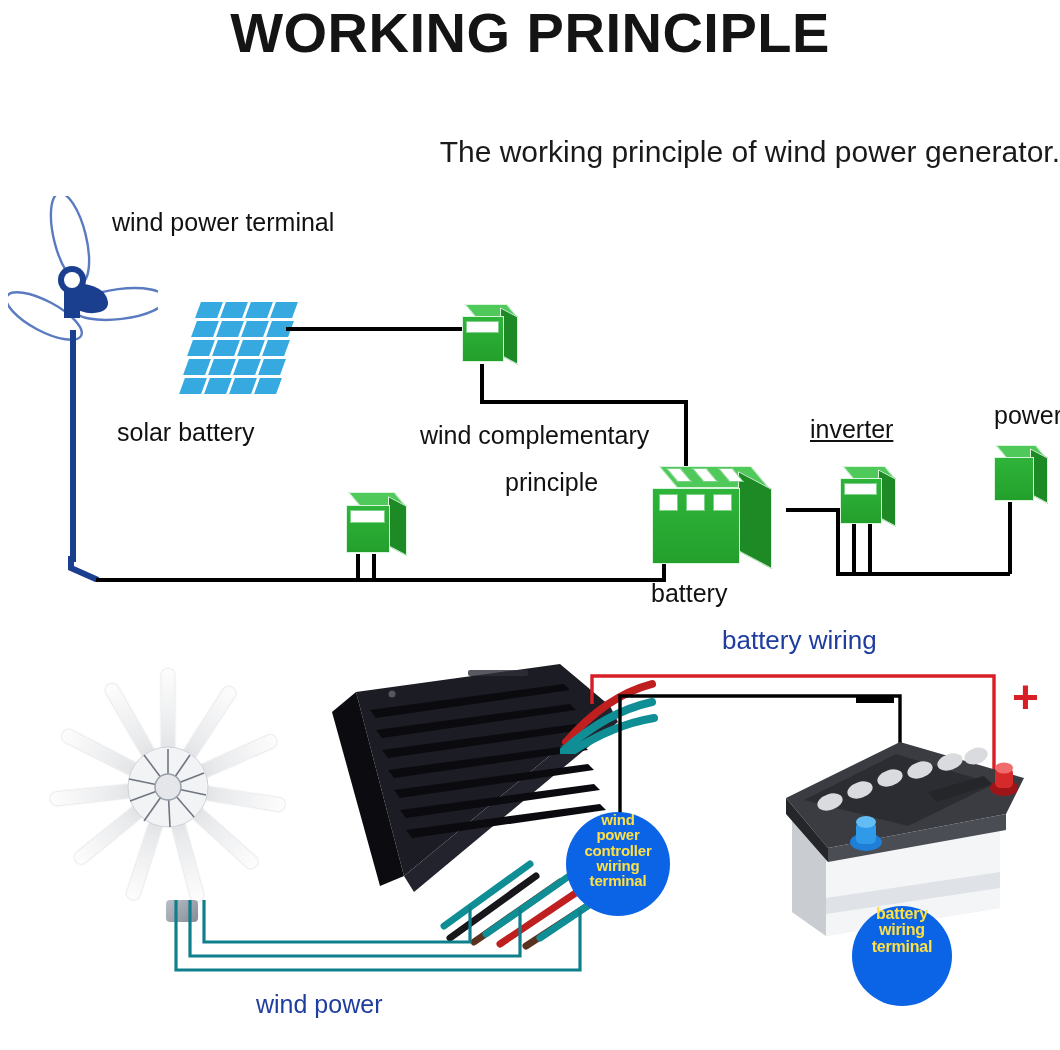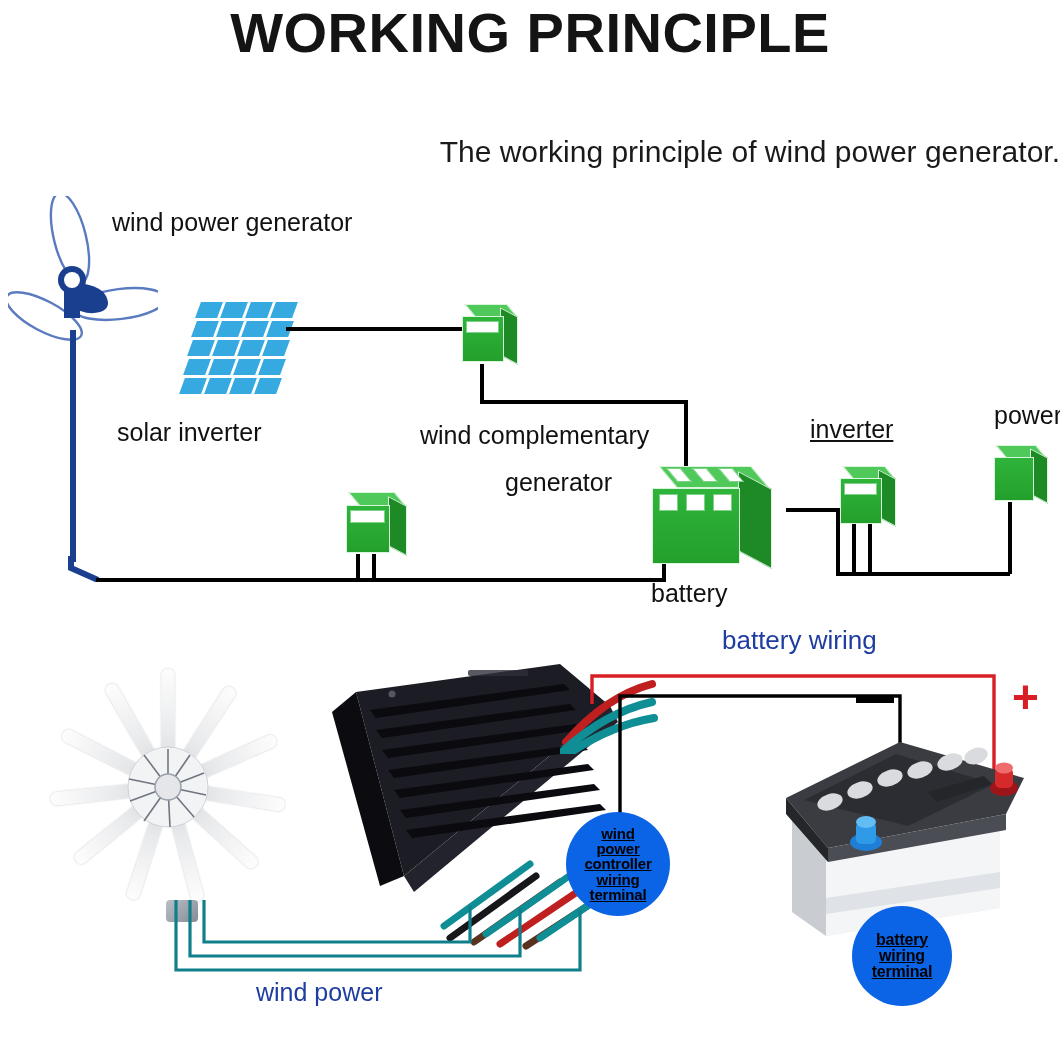--- a/index.html
+++ b/index.html
@@ -32,23 +32,23 @@
   .gside{position:absolute;background:#1d8a26;border:1.5px solid #d9f5dc;box-sizing:border-box;}
   .gwin{position:absolute;background:#fff;border:1px solid #7fd18a;box-sizing:border-box;}
   
   #photoband{left:0;top:612px;width:1060px;height:438px;}
   
   .blade{position:absolute;left:50%;top:50%;width:13px;height:118px;
          background:linear-gradient(180deg,#fdfdfd,#e9eaec 55%,#cfd2d6);
          border-radius:6px 6px 3px 3px;
          transform-origin:50% 100%;box-shadow:0 0 2px rgba(120,125,135,.55);}
   
-  .callout{position:absolute;border-radius:50%;background:#0b63e5;color:#000000;
-           display:flex;align-items:center;justify-content:center;text-align:center;
-           font-weight:700;line-height:1.02;letter-spacing:-.2px;text-decoration:underline;}
+  .callout{position:absolute;border-radius:50%;background:#0b63e5;color:#fde047;
+           display:flex;justify-content:center;text-align:center;
+           font-weight:700;line-height:1.02;letter-spacing:-.2px;}
   .bluetxt{color:#1f3da0;font-size:25px;white-space:nowrap;line-height:29px;text-align:center;}
   .sign{position:absolute;font-weight:700;}
 </style>
 </head>
 <body>
 
 <div id="title" class="abs">WORKING PRINCIPLE</div>
 <div id="subtitle" class="abs">The working principle of wind power generator.</div>
 
 <div id="turbine" class="abs">
@@ -63,21 +63,21 @@
   </svg>
 </div>
 
 <div class="abs mast" style="left:70px;top:330px;width:6px;height:232px;"></div>
 <div class="abs" style="left:68px;top:556px;width:34px;height:26px;">
   <svg width="34" height="26" viewBox="0 0 34 26">
       <path d="M3 0 L3 12 L30 24" stroke="#1b3f8f" stroke-width="6" fill="none"></path>
     </svg>
 </div>
 
-<div class="abs dlabel" style="left:112px;top:207px;">wind power generator</div>
+<div class="abs dlabel" style="left:112px;top:207px;">wind power terminal</div>
 
 <div id="solar" class="abs">
   <div class="cellrow" style="margin-left:16px;">
       <i class="cell"></i>
       <i class="cell"></i>
       <i class="cell"></i>
       <i class="cell"></i>
     </div>
   <div class="cellrow" style="margin-left:12px;">
       <i class="cell"></i>
@@ -97,37 +97,37 @@
       <i class="cell"></i>
       <i class="cell"></i>
     </div>
   <div class="cellrow" style="margin-left:0px;">
       <i class="cell"></i>
       <i class="cell"></i>
       <i class="cell"></i>
       <i class="cell"></i>
     </div>
 </div>
-<div class="abs dlabel" style="left:117px;top:417px;">solar inverter</div>
+<div class="abs dlabel" style="left:117px;top:417px;">solar battery</div>
 
 <div class="abs wire wireH" style="left:286px;top:327px;width:180px;"></div>
 
 <div class="gbox" style="left:460px;top:304px;width:64px;height:62px;">
   <div class="gtop" style="left:10px;top:0;width:42px;height:13px;transform:skewX(40deg);"></div>
   <div class="gside" style="left:40px;top:8px;width:18px;height:48px;transform:skewY(28deg);"></div>
   <div class="gface" style="left:2px;top:12px;width:42px;height:46px;"></div>
   <div class="gwin" style="left:6px;top:17px;width:33px;height:12px;"></div>
 </div>
 
 <div class="abs wire wireV" style="left:480px;top:364px;height:40px;"></div>
 <div class="abs wire wireH" style="left:480px;top:400px;width:208px;"></div>
 <div class="abs wire wireV" style="left:684px;top:400px;height:86px;"></div>
 
 <div class="abs dlabel" style="left:420px;top:420px;">wind complementary</div>
-<div class="abs dlabel" style="left:505px;top:467px;">generator</div>
+<div class="abs dlabel" style="left:505px;top:467px;">principle</div>
 
 <div class="gbox" style="left:344px;top:492px;width:70px;height:66px;">
   <div class="gtop" style="left:10px;top:0;width:46px;height:14px;transform:skewX(40deg);"></div>
   <div class="gside" style="left:44px;top:9px;width:19px;height:50px;transform:skewY(28deg);"></div>
   <div class="gface" style="left:2px;top:13px;width:44px;height:48px;"></div>
   <div class="gwin" style="left:6px;top:18px;width:35px;height:13px;"></div>
 </div>
 
 <div class="abs wire wireV" style="left:356px;top:554px;height:28px;"></div>
 <div class="abs wire wireV" style="left:372px;top:554px;height:28px;"></div>
@@ -253,21 +253,21 @@
 
   <div class="abs" style="left:150px;top:280px;width:480px;height:120px;">
     <svg width="480" height="120" viewBox="0 0 480 120">
       <g fill="none" stroke="#0f7f8c" stroke-width="3.2">
         <path d="M26 8 L26 78 L430 78 L430 18"></path>
         <path d="M40 8 L40 64 L370 64 L370 16"></path>
         <path d="M54 8 L54 50 L320 50 L320 14"></path>
       </g>
     </svg>
   </div>
-  <div class="abs bluetxt" style="left:256px;top:366px;">wind power</div>
+  <div class="abs bluetxt" style="left:256px;top:378px;">wind power</div>
 
   <div class="abs bluetxt" style="left:722px;top:14px;font-size:26px;">battery wiring</div>
 
   <div class="abs" style="left:588px;top:52px;width:430px;height:150px;">
     <svg width="430" height="150" viewBox="0 0 430 150">
       <polyline points="4,40 4,12 406,12 406,148" fill="none" stroke="#d81f26" stroke-width="3.4"></polyline>
     </svg>
   </div>
 
   <div class="abs" style="left:618px;top:78px;width:300px;height:190px;">

